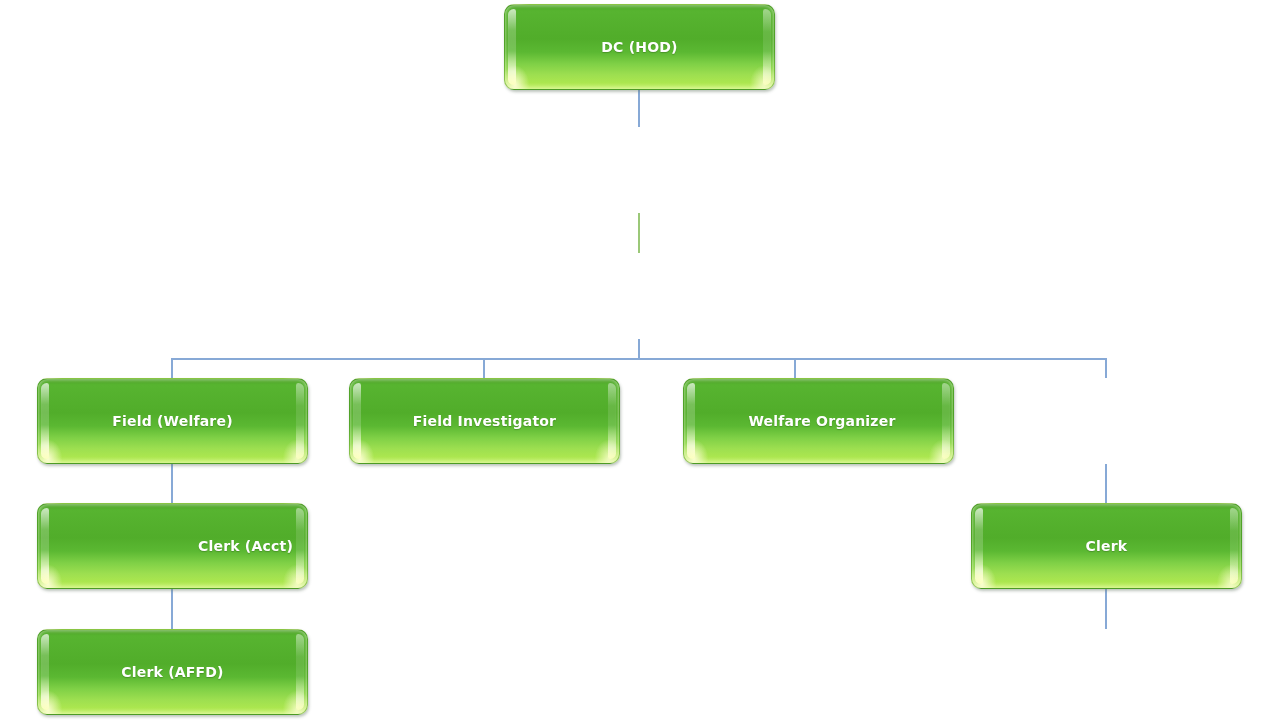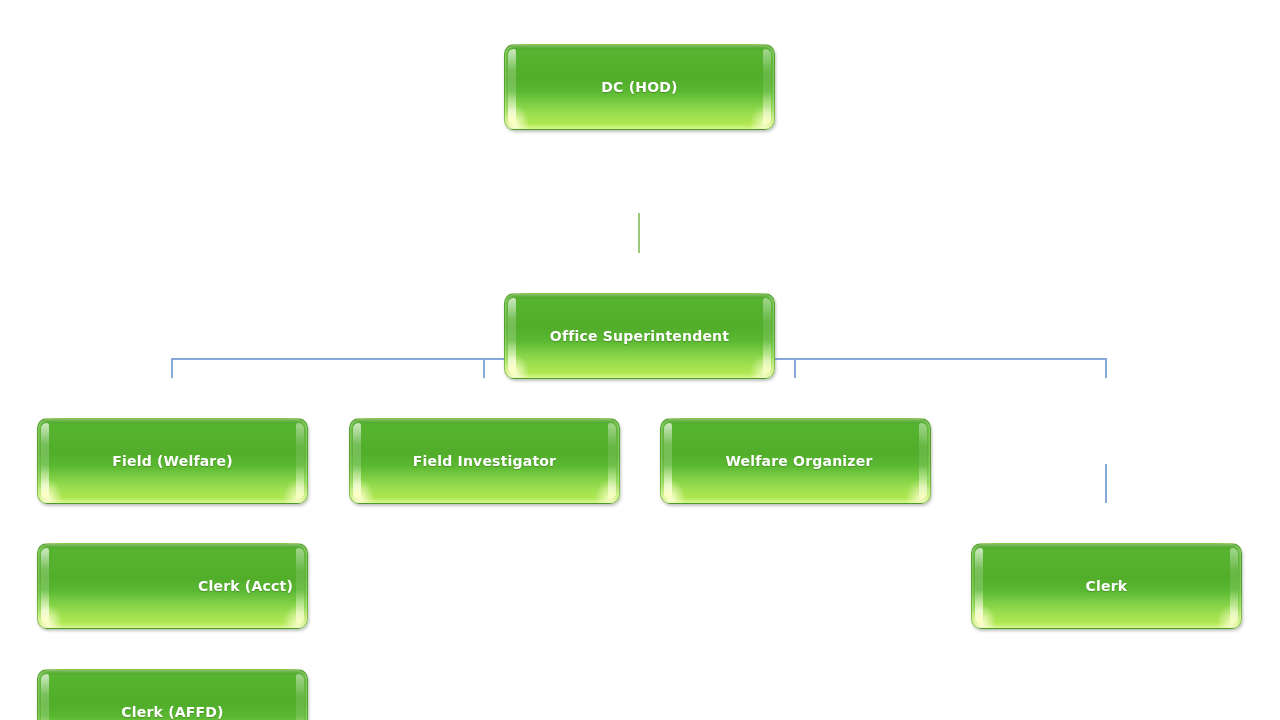--- a/index.html
+++ b/index.html
@@ -18,21 +18,20 @@
     display:flex;align-items:center;justify-content:center;text-align:center;
     background:
       radial-gradient(ellipse 22px 30px at 10px 95%, rgba(255,255,215,.95), rgba(255,255,215,0) 65%),
       radial-gradient(ellipse 22px 30px at calc(100% - 10px) 95%, rgba(255,255,215,.80), rgba(255,255,215,0) 65%),
       linear-gradient(180deg,#4aa124 0%,#57b430 7%,#51ad2a 40%,#5bb832 56%,#7fd046 70%,#9ddf50 83%,#aae64f 92%,#bcf05d 100%);
     box-shadow:
       inset 0 2px 3px rgba(255,255,255,.28),
       inset 0 -2px 4px rgba(255,255,220,.50),
       1px 2px 3px rgba(107,125,107,.45);
     border:1px solid rgba(78,146,38,.45);
-    margin-top:40px;
   }
   .node::before{
     content:"";position:absolute;left:3px;top:4px;bottom:4px;width:8px;
     border-radius:7px 3px 3px 7px;pointer-events:none;
     background:linear-gradient(180deg,
       rgba(255,255,255,.70) 0%,
       rgba(255,255,255,.22) 28%,
       rgba(255,255,255,.18) 55%,
       rgba(255,255,235,.75) 82%,
       rgba(252,255,190,.95) 100%);
@@ -69,30 +68,27 @@
   <div class="conn v" style="left:794px;top:358px;height:20px;"></div>
   <div class="conn v" style="left:1105px;top:358px;height:20px;"></div>
   <div class="conn v" style="left:171px;top:464px;height:39px;"></div>
   <div class="conn v" style="left:171px;top:589px;height:40px;"></div>
   <div class="conn v" style="left:1105px;top:464px;height:39px;"></div>
   <div class="conn v" style="left:1105px;top:589px;height:40px;"></div>
 
   <div class="node" style="left:504px;top:4px;">
     <span class="label">DC (HOD)</span>
   </div>
-  <div class="node" style="left:504px;top:253px;">
-    <span class="label">Office Superintendent</span>
-  </div>
   <div class="node" style="left:37px;top:378px;">
     <span class="label">Field (Welfare)</span>
   </div>
   <div class="node" style="left:349px;top:378px;">
     <span class="label">Field Investigator</span>
   </div>
-  <div class="node" style="left:660px;top:378px;padding-left:7px;">
+  <div class="node" style="left:683px;top:378px;padding-left:7px;">
     <span class="label">Welfare Organizer</span>
   </div>
   <div class="node" style="left:37px;top:503px;justify-content:flex-end;">
     <span class="label">Clerk (Acct)</span>
   </div>
   <div class="node" style="left:37px;top:629px;">
     <span class="label">Clerk (AFFD)</span>
   </div>
   <div class="node" style="left:971px;top:503px;">
     <span class="label">Clerk</span>

